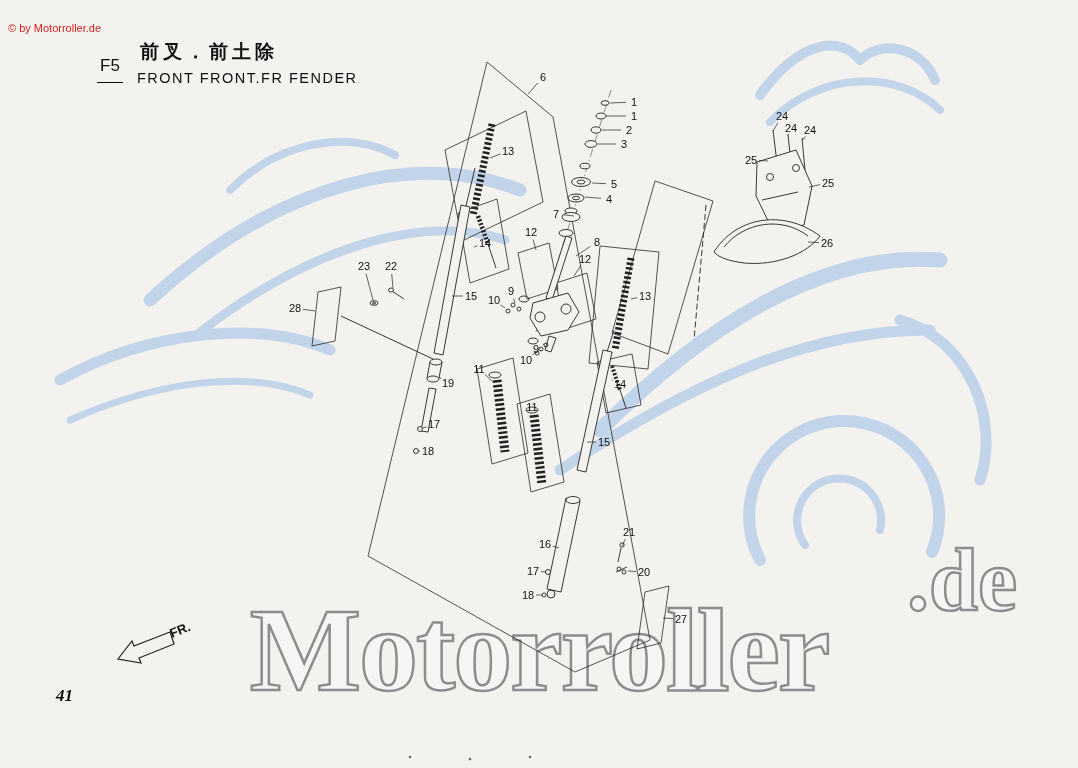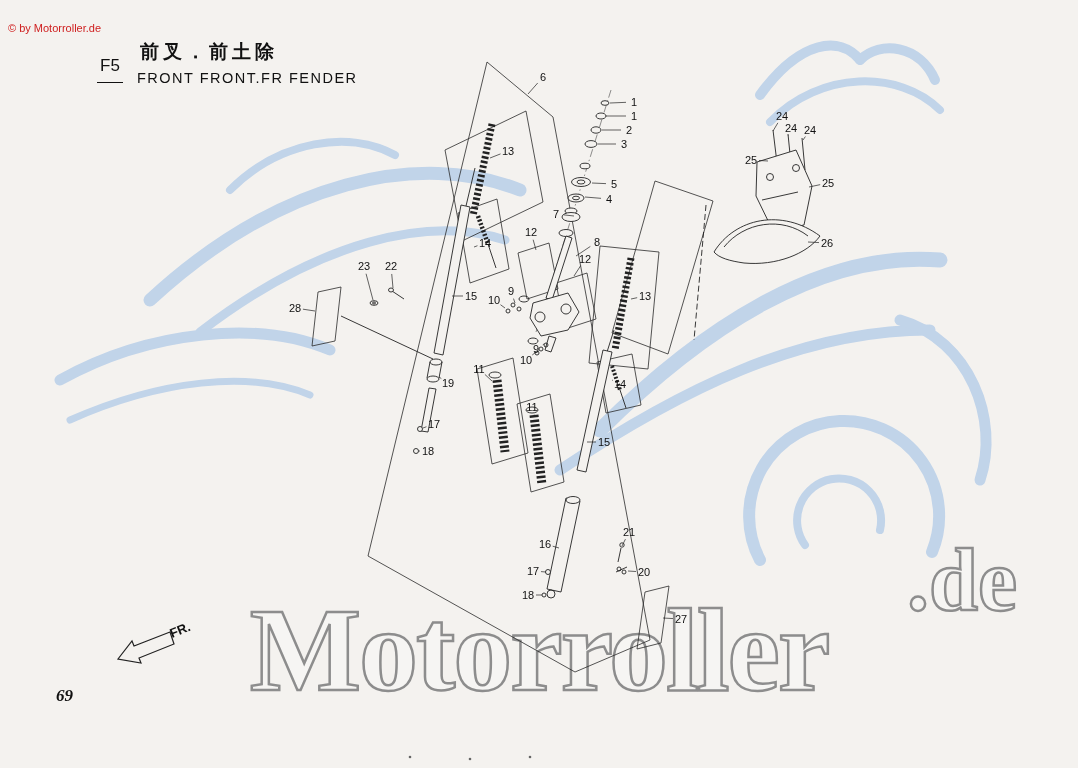--- a/index.html
+++ b/index.html
@@ -253,14 +253,14 @@
           <line x1="302.9114908229464" y1="309.18672362344194" x2="315" y2="311" class="leader"></line>
           <text x="295" y="311.5" class="callout">28</text>
         </g>
     </g>
   </svg>
 
   <div class="copyright">© by Motorroller.de</div>
   <div class="section-code">F5</div>
   <div class="title-cn">前叉．前土除</div>
   <div class="title-en">FRONT FRONT.FR FENDER</div>
-  <div class="page-num">69</div>
+  <div class="page-num">41</div>
 </div>
 
 </body></html>

